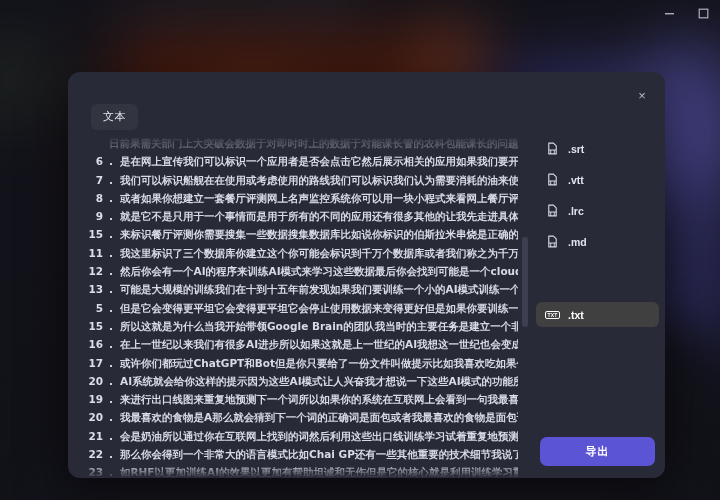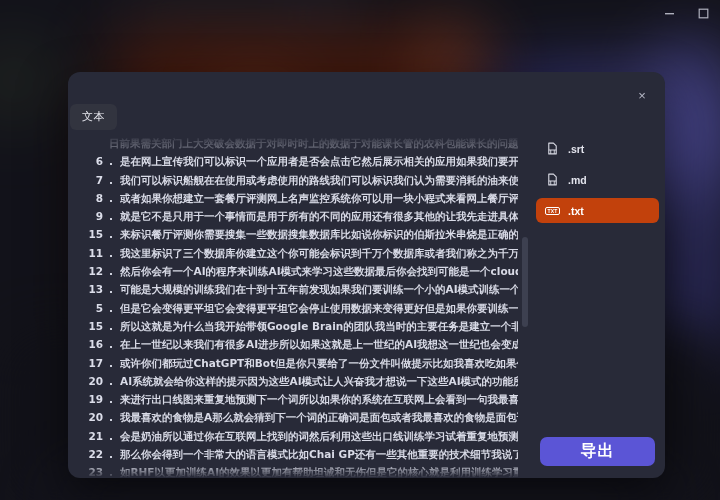--- a/index.html
+++ b/index.html
@@ -108,21 +108,21 @@
     display: flex; align-items: center; justify-content: center;
     color: #b6b8c6;
     font-size: 13px;
     line-height: 1;
     cursor: pointer;
     border-radius: 4px;
   }
 
   #tab-strip {
     position: absolute;
-    left: 2px; top: 32px;
+    left: 23px; top: 32px;
     display: flex; gap: 6px;
   }
   .tab {
     background: #32343f;
     color: #e6e7ee;
     font-size: 11px;
     padding: 5px 12px 6px;
     border-radius: 6px;
     letter-spacing: .5px;
     cursor: pointer;
@@ -224,22 +224,23 @@
     height: 25px;
     padding: 0 10px;
     border-radius: 6px;
     color: #e3e4ed;
     font-size: 10.5px;
     font-weight: 600;
     cursor: pointer;
     margin-bottom: 6px;
   }
   .format-item.selected {
-    background: #c2410c;
+    background: #404040;
     color: #ffffff;
+    margin-top: 42px;
   }
   .format-item .fmt-icon {
     flex: 0 0 auto;
     width: 13px; height: 13px;
     display: flex; align-items: center; justify-content: center;
     color: #d9dae4;
   }
   .format-item.selected .fmt-icon { color: #fff; }
   .fmt-icon svg { display: block; }
   .fmt-badge {
@@ -257,21 +258,21 @@
     left: 0; right: 0; bottom: 12px;
     padding: 0 10px;
   }
   #export-button {
     width: 100%;
     height: 29px;
     background: #5b55d6;
     color: #ffffff;
     border: none;
     border-radius: 7px;
-    font-size: 16px;
+    font-size: 11px;
     font-weight: 700;
     letter-spacing: 1px;
     cursor: pointer;
     font-family: "DejaVu Sans", "Liberation Sans", sans-serif;
   }
 </style>
 </head>
 <body>
 
 <div id="app-background">
@@ -428,20 +429,40 @@
             <span>.srt</span>
           </div>
           <div class="format-item">
             <span class="fmt-icon">
               <svg width="13" height="13" viewBox="0 0 14 14">
                 <path d="M3 1.2h5l3 3v8.6H3z" fill="none" stroke="currentColor" stroke-width="1.2" stroke-linejoin="round"></path>
                 <path d="M3 8.6h8" stroke="currentColor" stroke-width="1.2"></path>
                 <path d="M5.1 8.6v4.2M8.9 8.6v4.2" stroke="currentColor" stroke-width="1"></path>
               </svg>
             </span>
+            <span>.vtt</span>
+          </div>
+          <div class="format-item">
+            <span class="fmt-icon">
+              <svg width="13" height="13" viewBox="0 0 14 14">
+                <path d="M3 1.2h5l3 3v8.6H3z" fill="none" stroke="currentColor" stroke-width="1.2" stroke-linejoin="round"></path>
+                <path d="M3 8.6h8" stroke="currentColor" stroke-width="1.2"></path>
+                <path d="M5.1 8.6v4.2M8.9 8.6v4.2" stroke="currentColor" stroke-width="1"></path>
+              </svg>
+            </span>
+            <span>.lrc</span>
+          </div>
+          <div class="format-item">
+            <span class="fmt-icon">
+              <svg width="13" height="13" viewBox="0 0 14 14">
+                <path d="M3 1.2h5l3 3v8.6H3z" fill="none" stroke="currentColor" stroke-width="1.2" stroke-linejoin="round"></path>
+                <path d="M3 8.6h8" stroke="currentColor" stroke-width="1.2"></path>
+                <path d="M5.1 8.6v4.2M8.9 8.6v4.2" stroke="currentColor" stroke-width="1"></path>
+              </svg>
+            </span>
             <span>.md</span>
           </div>
           <div class="format-item selected">
             <span class="fmt-icon">
               <span class="fmt-badge">TXT</span>
             </span>
             <span>.txt</span>
           </div>
         </div>
 

